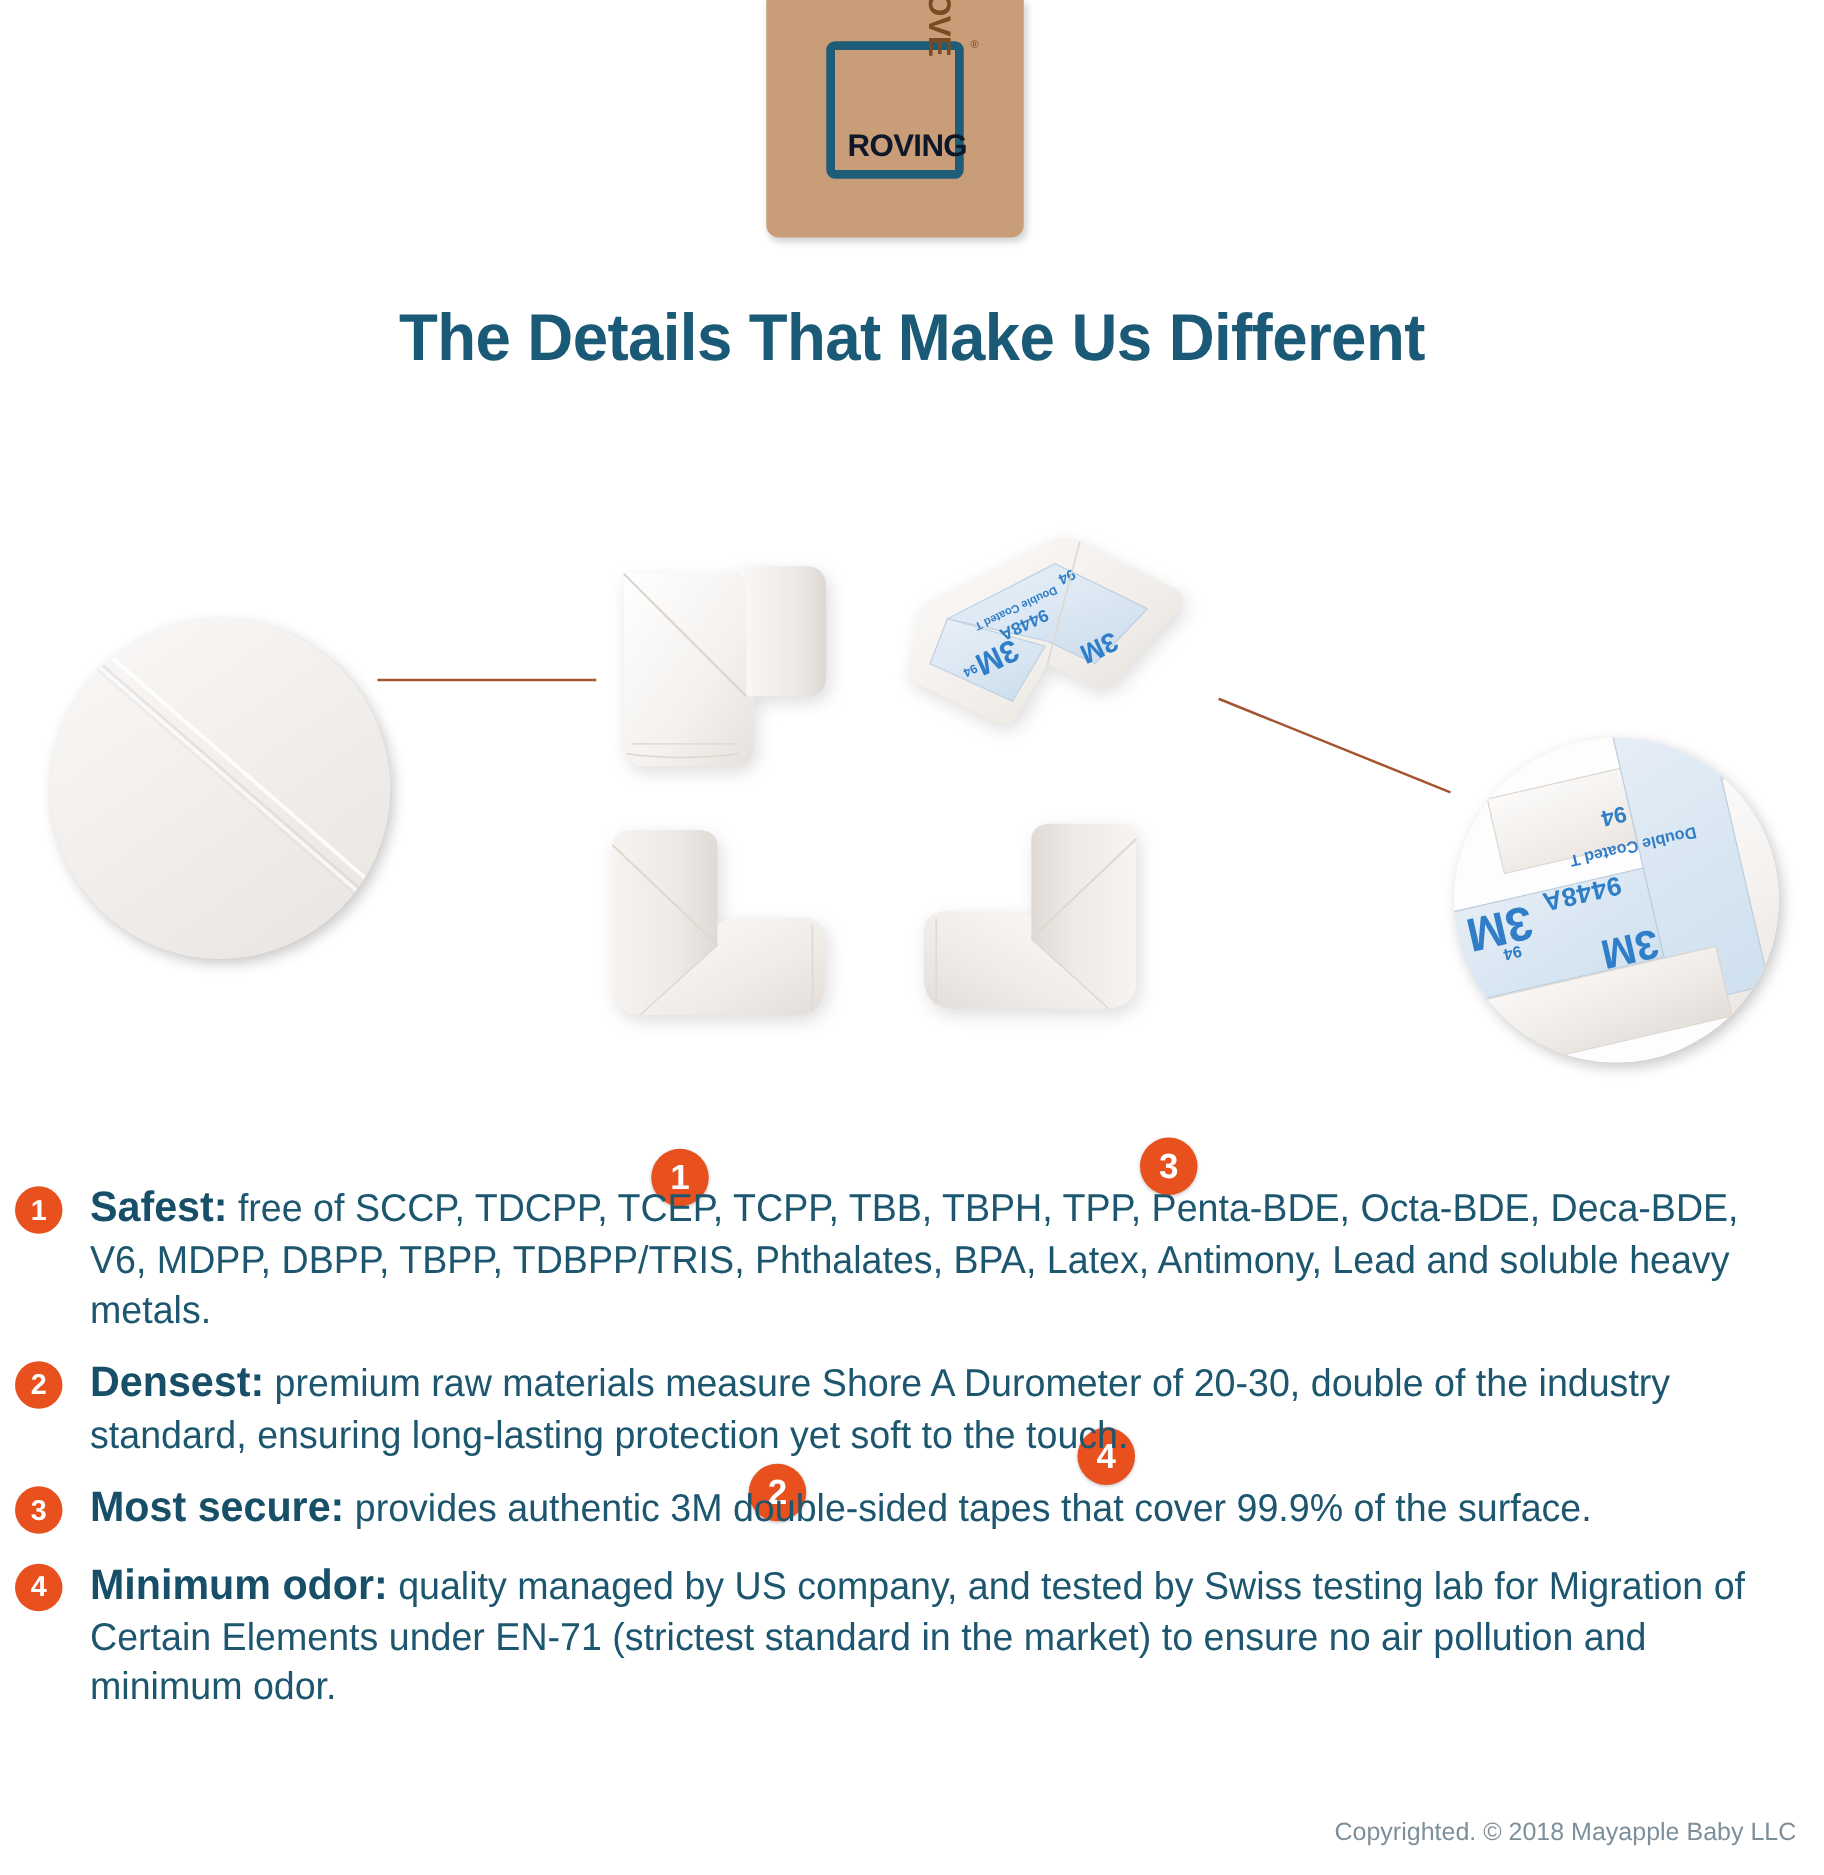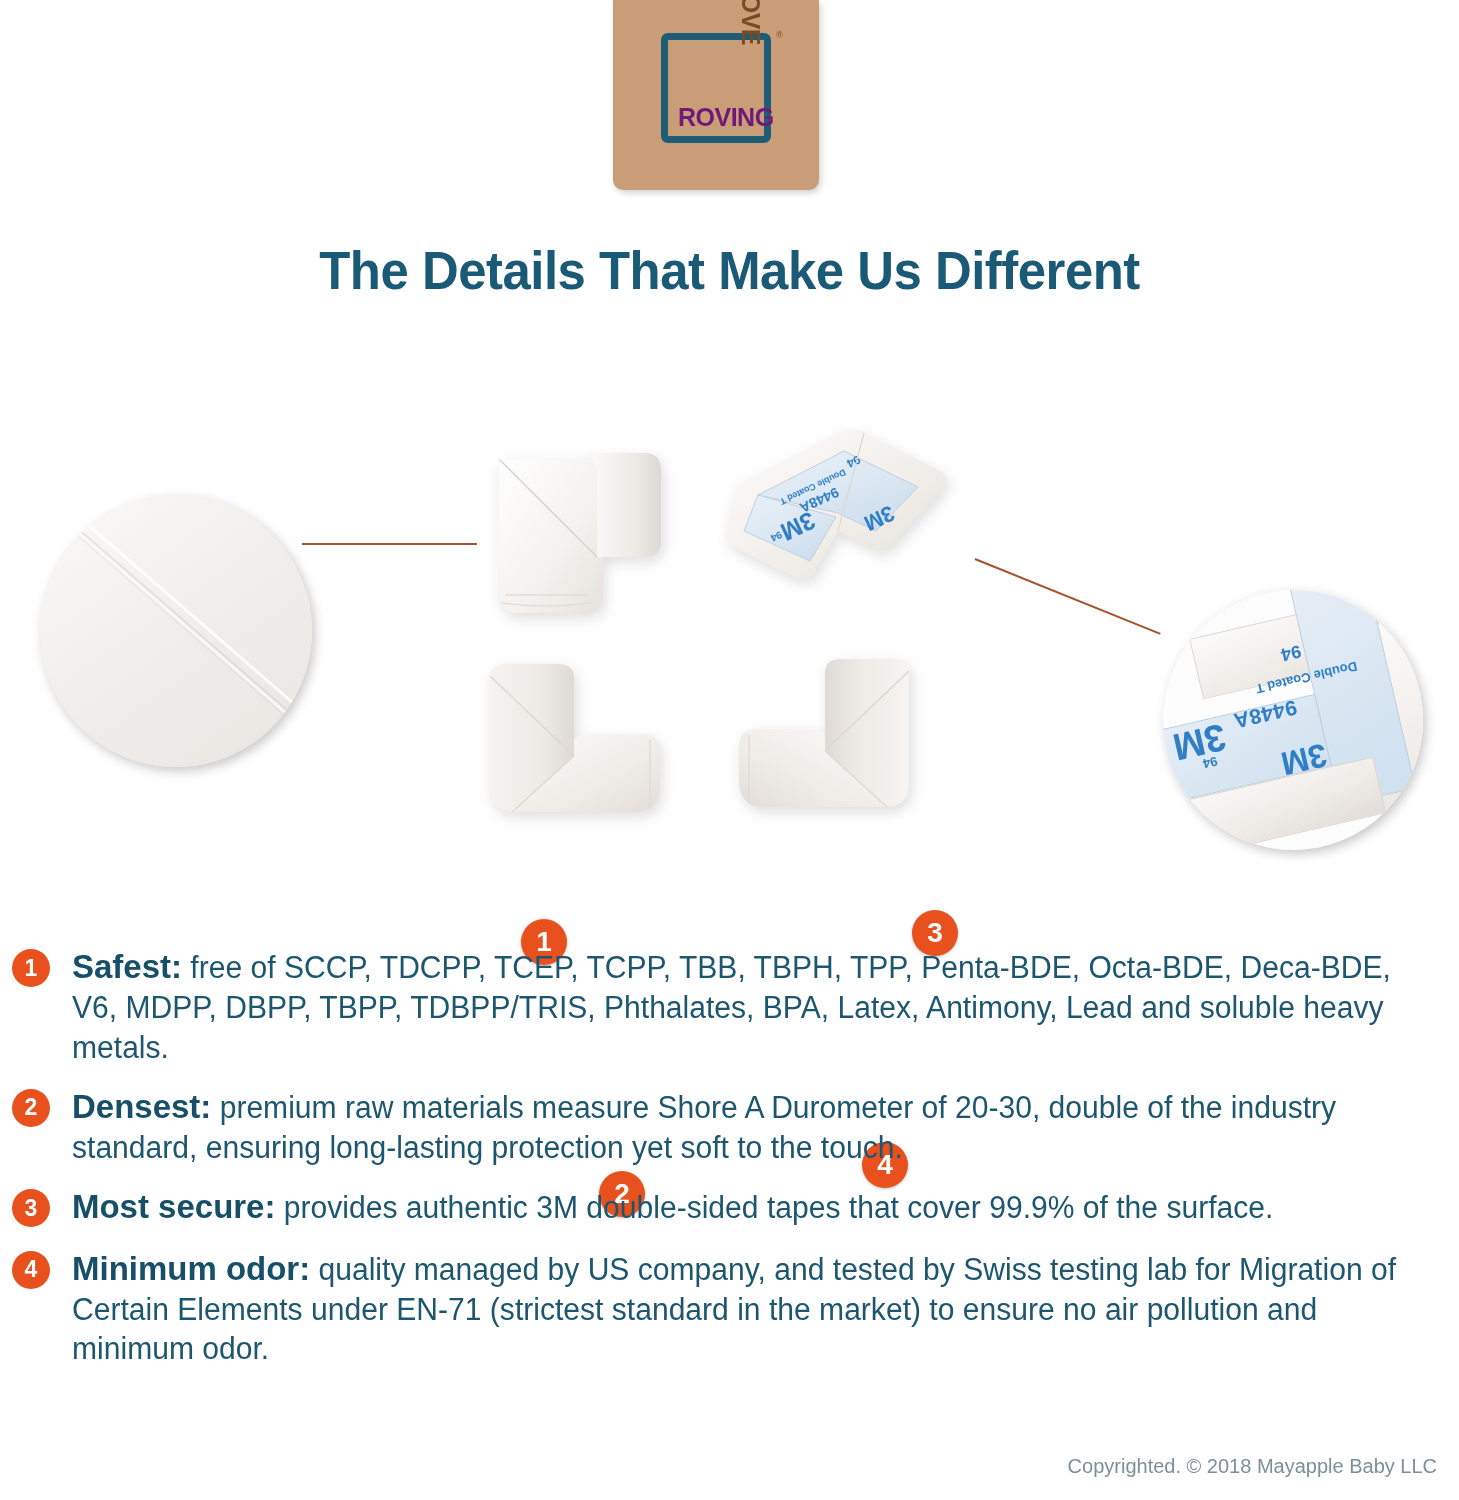--- a/index.html
+++ b/index.html
@@ -33,21 +33,21 @@
     width: 110px; height: 110px;
     border: 7px solid #1d5d78;
     border-radius: 7px;
   }
   .logo-roving {
     position: absolute;
     left: 10px; bottom: 6px;
     font-size: 25px;
     font-weight: bold;
     letter-spacing: -0.5px;
-    color: #701a75;
+    color: #0f172a;
     font-family: "Liberation Sans", sans-serif;
     line-height: 1;
   }
   .logo-cove {
     position: absolute;
     right: 1px; top: 5px;
     font-size: 25px;
     font-weight: bold;
     letter-spacing: -0.5px;
     color: #7a4a22;

